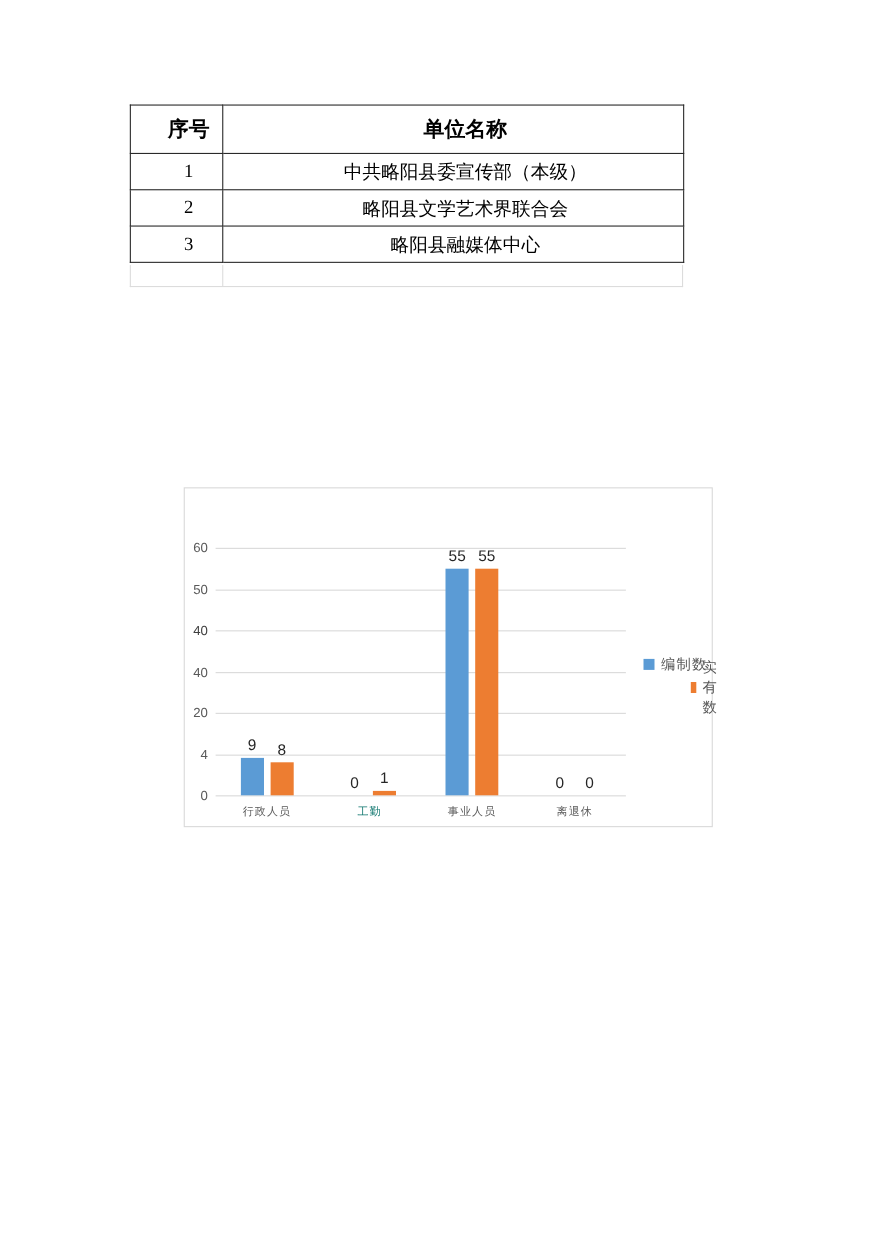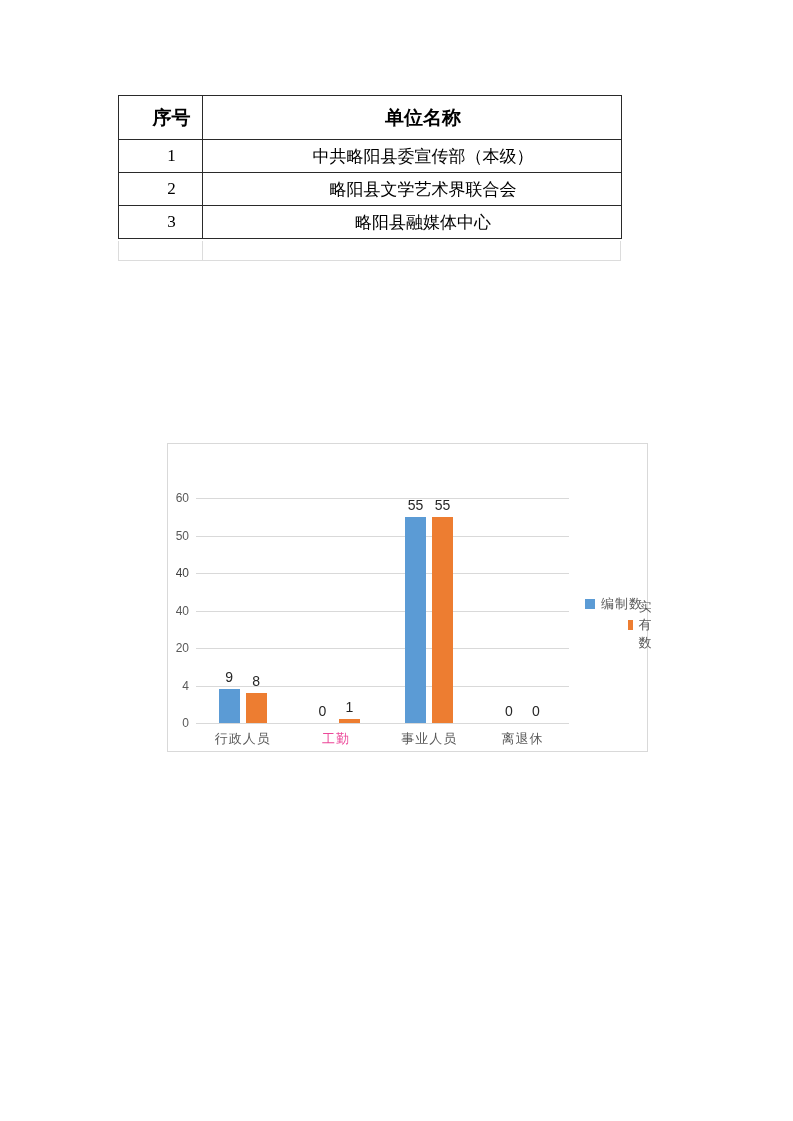--- a/index.html
+++ b/index.html
@@ -59,21 +59,21 @@
   .chart-title {
     position:absolute; left:0; top:9px; width:100%; text-align:center;
     font-size:19px; color:#595959; letter-spacing:1px;
   }
   .gridline { position:absolute; height:1px; background:#d9d9d9; }
   .ytick {
     position:absolute; text-align:right; font-size:12px; color:#595959;
     line-height:18px;
   }
   .xcat {
-    position:absolute; text-align:center; font-size:13px; color:#595959;
+    position:absolute; text-align:center; font-size:10px; color:#595959;
     line-height:16px; letter-spacing:1px;
   }
   .bar { position:absolute; }
   .dlabel {
     position:absolute; text-align:center; font-size:14px; color:#262626;
     line-height:18px;
   }
   .legend-row {
     position:absolute; display:flex; align-items:center; height:18px;
   }
@@ -133,21 +133,21 @@
       <div class="ytick" style="left: 0px; top: 120px; width: 21px; color: #404040;">40</div>
       <div class="gridline" style="left: 28px; top: 91.5px; width: 373px; background: rgb(217, 217, 217);"></div>
       <div class="ytick" style="left: 0px; top: 82.5px; width: 21px; color: rgb(89, 89, 89);">50</div>
       <div class="gridline" style="left: 28px; top: 54px; width: 373px; background: rgb(217, 217, 217);"></div>
       <div class="ytick" style="left: 0px; top: 45px; width: 21px; color: rgb(89, 89, 89);">60</div>
       <div class="xcat" style="left: 28px; top: 287px; width: 93.3px; color: rgb(89, 89, 89);">行政人员</div>
       <div class="bar" style="left: 50.6px; top: 245.3px; width: 21px; height: 33.8px; background: rgb(91, 155, 213);"></div>
       <div class="dlabel" style="left: 41.1px; top: 224.3px; width: 40px; color: rgb(38, 38, 38);">9</div>
       <div class="bar" style="left: 77.6px; top: 249px; width: 21px; height: 30px; background: rgb(237, 125, 49);"></div>
       <div class="dlabel" style="left: 68.1px; top: 228px; width: 40px; color: rgb(38, 38, 38);">8</div>
-      <div class="xcat" style="left: 121.3px; top: 287px; width: 93.3px; color: #ec4899;">工勤</div>
+      <div class="xcat" style="left: 121.3px; top: 287px; width: 93.3px; color: #0f766e;">工勤</div>
       <div class="bar" style="left: 143.9px; top: 279px; width: 21px; height: 0px; background: rgb(91, 155, 213);"></div>
       <div class="dlabel" style="left: 134.4px; top: 258px; width: 40px; color: rgb(38, 38, 38);">0</div>
       <div class="bar" style="left: 170.9px; top: 275.3px; width: 21px; height: 3.8px; background: rgb(237, 125, 49);"></div>
       <div class="dlabel" style="left: 161.4px; top: 254.3px; width: 40px; color: rgb(38, 38, 38);">1</div>
       <div class="xcat" style="left: 214.5px; top: 287px; width: 93.3px; color: rgb(89, 89, 89);">事业人员</div>
       <div class="bar" style="left: 237.1px; top: 72.8px; width: 21px; height: 206.3px; background: rgb(91, 155, 213);"></div>
       <div class="dlabel" style="left: 227.6px; top: 51.8px; width: 40px; color: rgb(38, 38, 38);">55</div>
       <div class="bar" style="left: 264.1px; top: 72.8px; width: 21px; height: 206.3px; background: rgb(237, 125, 49);"></div>
       <div class="dlabel" style="left: 254.6px; top: 51.8px; width: 40px; color: rgb(38, 38, 38);">55</div>
       <div class="xcat" style="left: 307.8px; top: 287px; width: 93.3px; color: rgb(89, 89, 89);">离退休</div>

